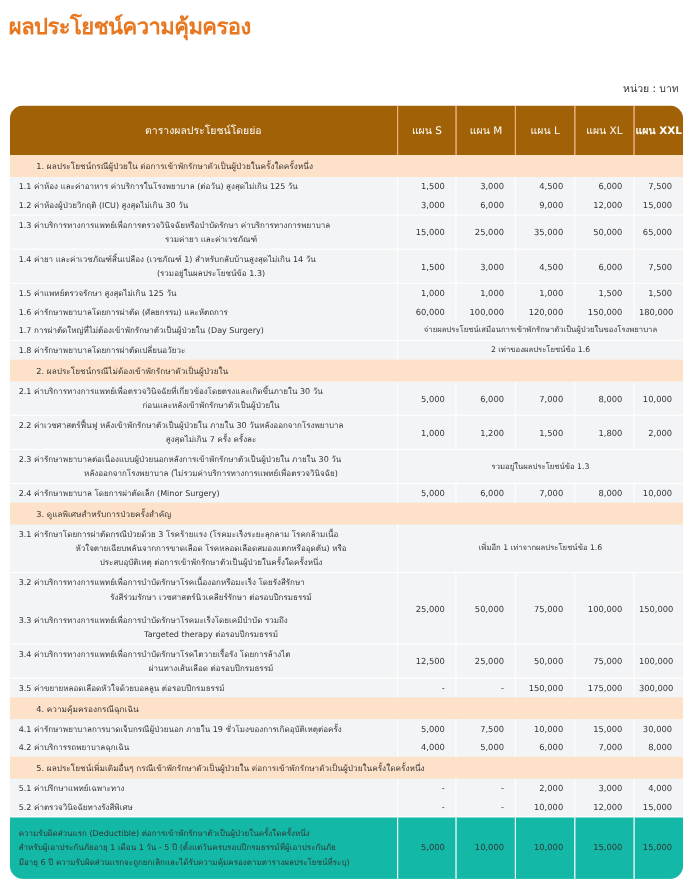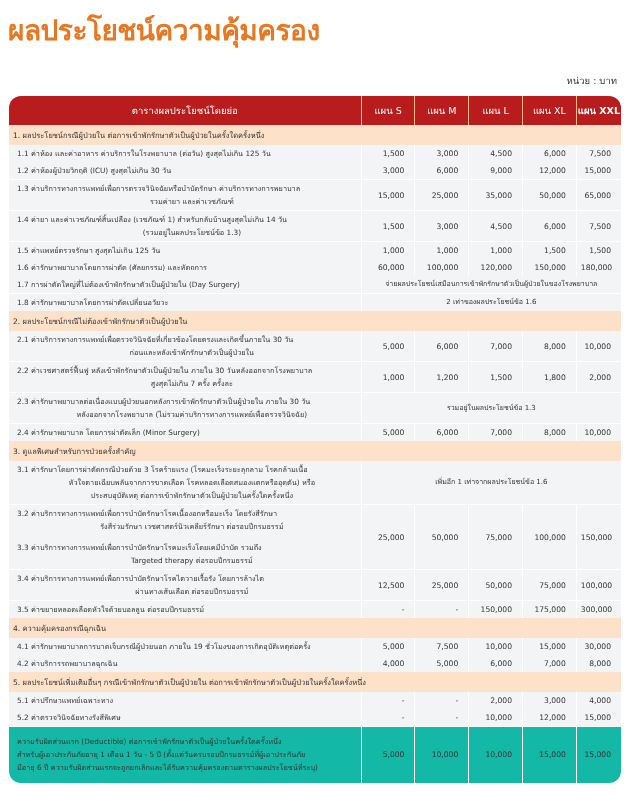--- a/index.html
+++ b/index.html
@@ -1,30 +1,30 @@
 <!DOCTYPE html>
 <html><head>
 <meta charset="utf-8">
 <style>
   * { box-sizing: border-box; margin: 0; padding: 0; }
   body { width: 629px; height: 804px; background: #ffffff; font-family: "DejaVu Sans", sans-serif; color: #333; overflow: hidden; }
-  .title { position: absolute; left: 8px; top: 8px; font-size: 28px; font-weight: bold; color: #e87722; letter-spacing: -0.5px; }
+  .title { position: absolute; left: 8px; top: 8px; font-size: 20px; font-weight: bold; color: #e87722; letter-spacing: -0.5px; }
   .unit { position: absolute; right: 12px; top: 73px; font-size: 9.5px; color: #333; }
   .tbl { position: absolute; left: 9px; top: 96px; width: 612px; border-radius: 12px; overflow: hidden; background: #f3f4f6; }
   table { width: 100%; border-collapse: collapse; table-layout: fixed; }
   col.c0 { width: 347px; }
   col.cp { width: 53px; }
   col.cp2 { width: 44px; }
-  th { background: #b91c1c; color: #fff; font-weight: normal; font-size: 9.5px; height: 29px; border-right: 1px solid #f5b98a; }
+  th { background: #a16207; color: #fff; font-weight: normal; font-size: 9.5px; height: 45px; border-right: 1px solid #f5b98a; }
   th:last-child { border-right: none; font-weight: bold; }
   td { font-size: 7.3px; padding: 2px 4px; line-height: 13px; border-right: 1px solid #fff; }
   td:last-child { border-right: none; }
   td.num { text-align: right; padding-right: 10px; font-size: 7.6px; }
   td.span { text-align: center; font-size: 7px; }
-  tr.sec td { background: #fde1c9; height: 20px; font-size: 7.5px; padding-left: 4px; }
+  tr.sec td { background: #fde1c9; height: 20px; font-size: 7.5px; padding-left: 24px; }
   tr.row td { background: #f3f4f6; }
   tr.row td.lbl { padding-left: 8px; }
   tr.row td.lbl .ind { display: block; padding-left: 10px; text-align: center; }
   tr.sep td { border-top: 1.5px solid #ffffff; }
   tr.ded td { background: #14b8a6; height: 56px; border-top: 1.5px solid #fff; }
   tr.ded td.lbl { padding-left: 8px; }
 </style>
 </head>
 <body>
 

